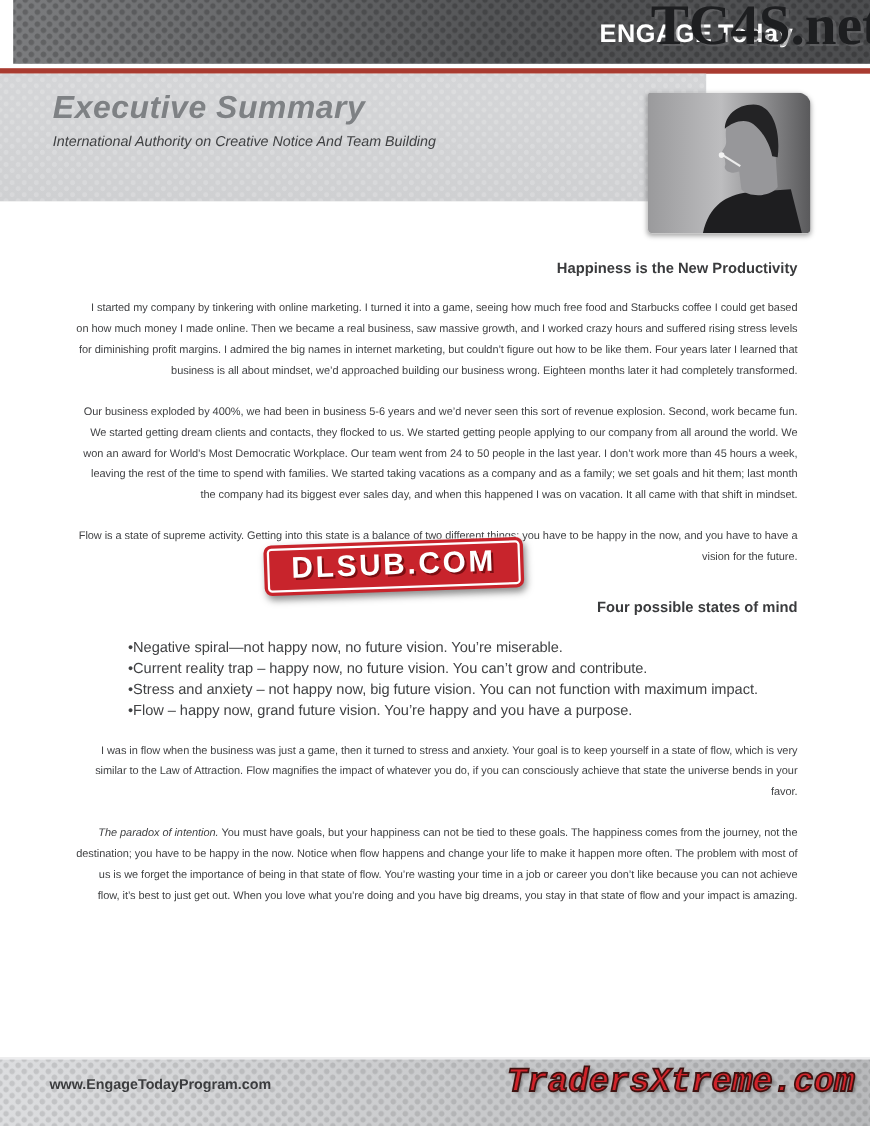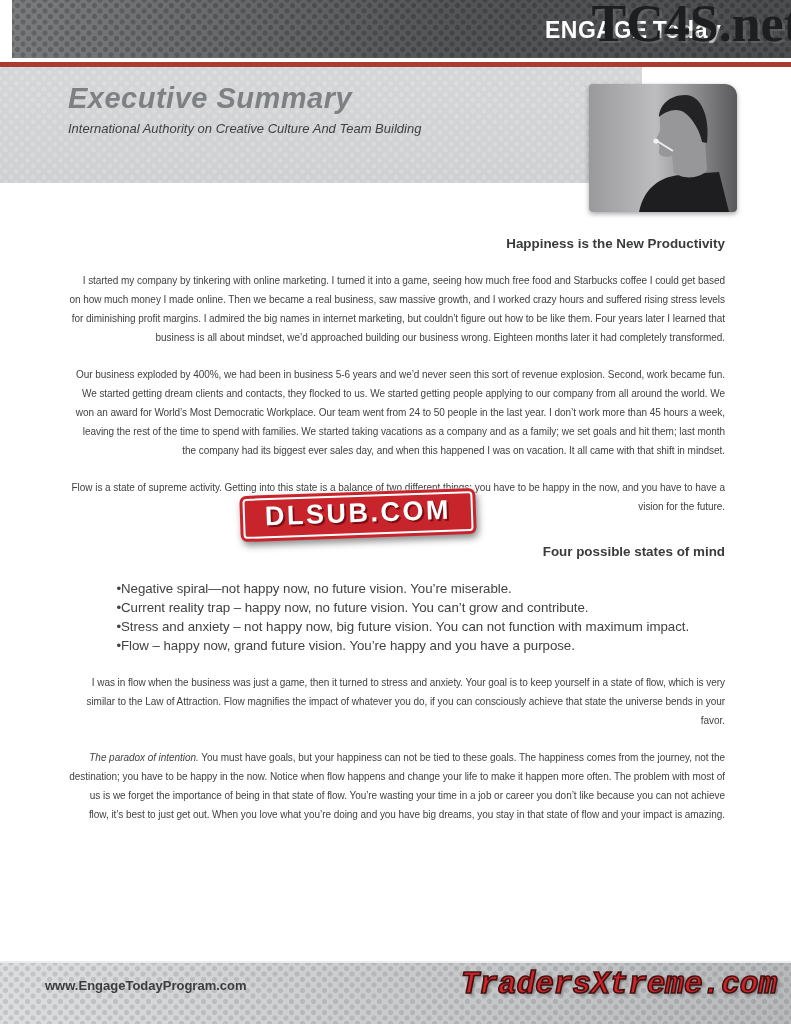--- a/index.html
+++ b/index.html
@@ -38,21 +38,21 @@
 
   
   .title-band {
     position: absolute; top: 67px; left: 0; width: 642px; height: 116px;
     background:
       radial-gradient(circle, rgba(255,255,255,0.18) 2px, transparent 2.6px),
       radial-gradient(circle, rgba(255,255,255,0.18) 2px, transparent 2.6px),
       linear-gradient(#d5d6d8, #cfd0d2);
     background-size: 11px 11px, 11px 11px, 100% 100%;
     background-position: 0 0, 5.5px 5.5px, 0 0;
-    padding: 15px 0 0 68px;
+    padding: 15px 0 0 48px;
   }
   .doc-title  { font-size: 29px; line-height: 32px; font-style: italic; font-weight: 700; color: #7e8184; letter-spacing: 0.5px; }
   .author     { font-size: 22px; line-height: 26px; font-style: italic; font-weight: 700; color: #393a3c; margin-top: 3px; }
   .subtitle   { font-size: 13px; line-height: 16px; font-style: italic; color: #3f4042; margin-top: 7px; }
 
   
   .portrait {
     position: absolute; left: 589px; top: 84px; width: 148px; height: 128px;
     border-radius: 3px 12px 4px 4px; overflow: hidden; z-index: 4;
     box-shadow: 0 2px 5px rgba(0,0,0,0.35);
@@ -113,21 +113,21 @@
     <div class="brand">
       <span class="brand-engage">ENGAGE</span><span class="brand-today">Today</span>
     </div>
     <div class="top-watermark">TC4S.net</div>
   </header>
 
   <div class="red-rule"></div>
 
   <section class="title-band">
     <h1 class="doc-title">Executive Summary</h1>
-    <div class="subtitle">International Authority on Creative Culture And Team Building</div>
+    <div class="subtitle">International Authority on Creative Notice And Team Building</div>
   </section>
 
   <div class="portrait">
     <svg viewBox="0 0 148 128" preserveAspectRatio="none">
       <defs>
         <linearGradient id="pg" x1="0" y1="0" x2="1" y2="0">
           <stop offset="0" stop-color="#9a9a9c"></stop>
           <stop offset="0.45" stop-color="#bdbdbf"></stop>
           <stop offset="1" stop-color="#59595b"></stop>
         </linearGradient>

